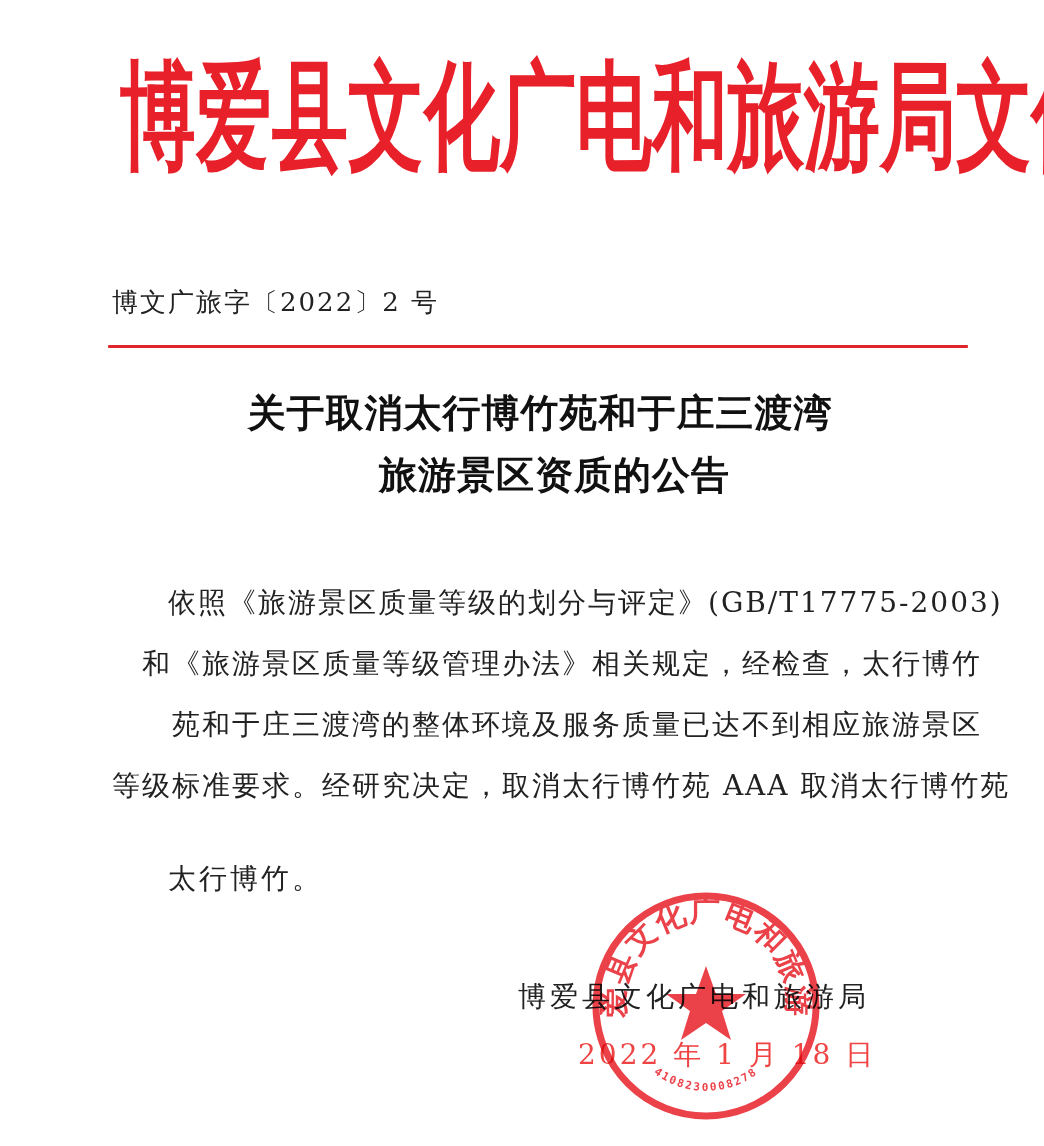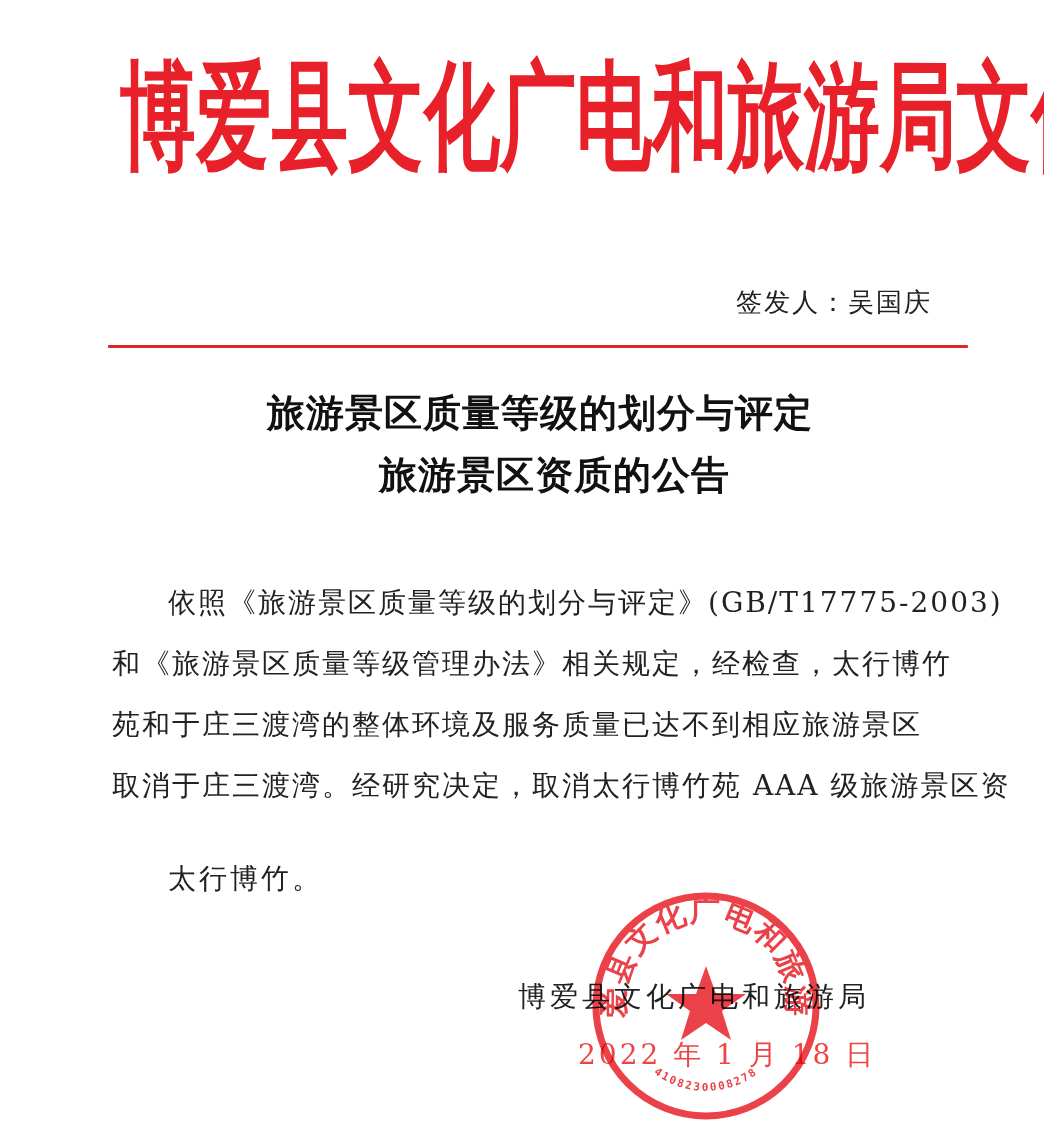--- a/index.html
+++ b/index.html
@@ -83,20 +83,21 @@
       top: 572px;
       width: 870px;
       font-size: 28px;
       line-height: 61px;
       color: #222;
       letter-spacing: 2px;
     }
     .body-line {
       white-space: nowrap;
       height: 61px;
+      text-align: right;
     }
     .indent { padding-left: 56px; }
     .closing {
       position: absolute;
       left: 168px;
       top: 860px;
       font-size: 28px;
       color: #222;
       letter-spacing: 3px;
     }
@@ -142,33 +143,33 @@
   <span>电</span>
   <span>和</span>
   <span>旅</span>
   <span>游</span>
   <span>局</span>
   <span>文</span>
   <span>件</span>
 </div>
 
 <div class="doc-number-row">
-  <span class="signer">签发人：吴国庆</span>
+  <span class="doc-number">博文广旅字〔2022〕2 号</span>
 </div>
 
 <div class="red-rule"></div>
 
-<div class="title title-line-1">旅游景区质量等级的划分与评定</div>
+<div class="title title-line-1">关于取消太行博竹苑和于庄三渡湾</div>
 <div class="title title-line-2">旅游景区资质的公告</div>
 
 <div class="body-text">
   <div class="body-line indent">依照《旅游景区质量等级的划分与评定》(GB/T17775-2003)</div>
   <div class="body-line">和《旅游景区质量等级管理办法》相关规定，经检查，太行博竹</div>
   <div class="body-line">苑和于庄三渡湾的整体环境及服务质量已达不到相应旅游景区</div>
-  <div class="body-line">取消于庄三渡湾。经研究决定，取消太行博竹苑 AAA 级旅游景区资</div>
+  <div class="body-line">等级标准要求。经研究决定，取消太行博竹苑 AAA 取消太行博竹苑</div>
 </div>
 
 <div class="closing">太行博竹。</div>
 
 <div class="issuer">博爱县文化广电和旅游局</div>
 <div class="date">2022 年 1 月 18 日</div>
 
 <svg class="seal" viewBox="0 0 236 236" xmlns="http://www.w3.org/2000/svg">
   <defs>
     <path id="sealArcTop" d="M 40 140 A 82 82 0 1 1 196 140"></path>

